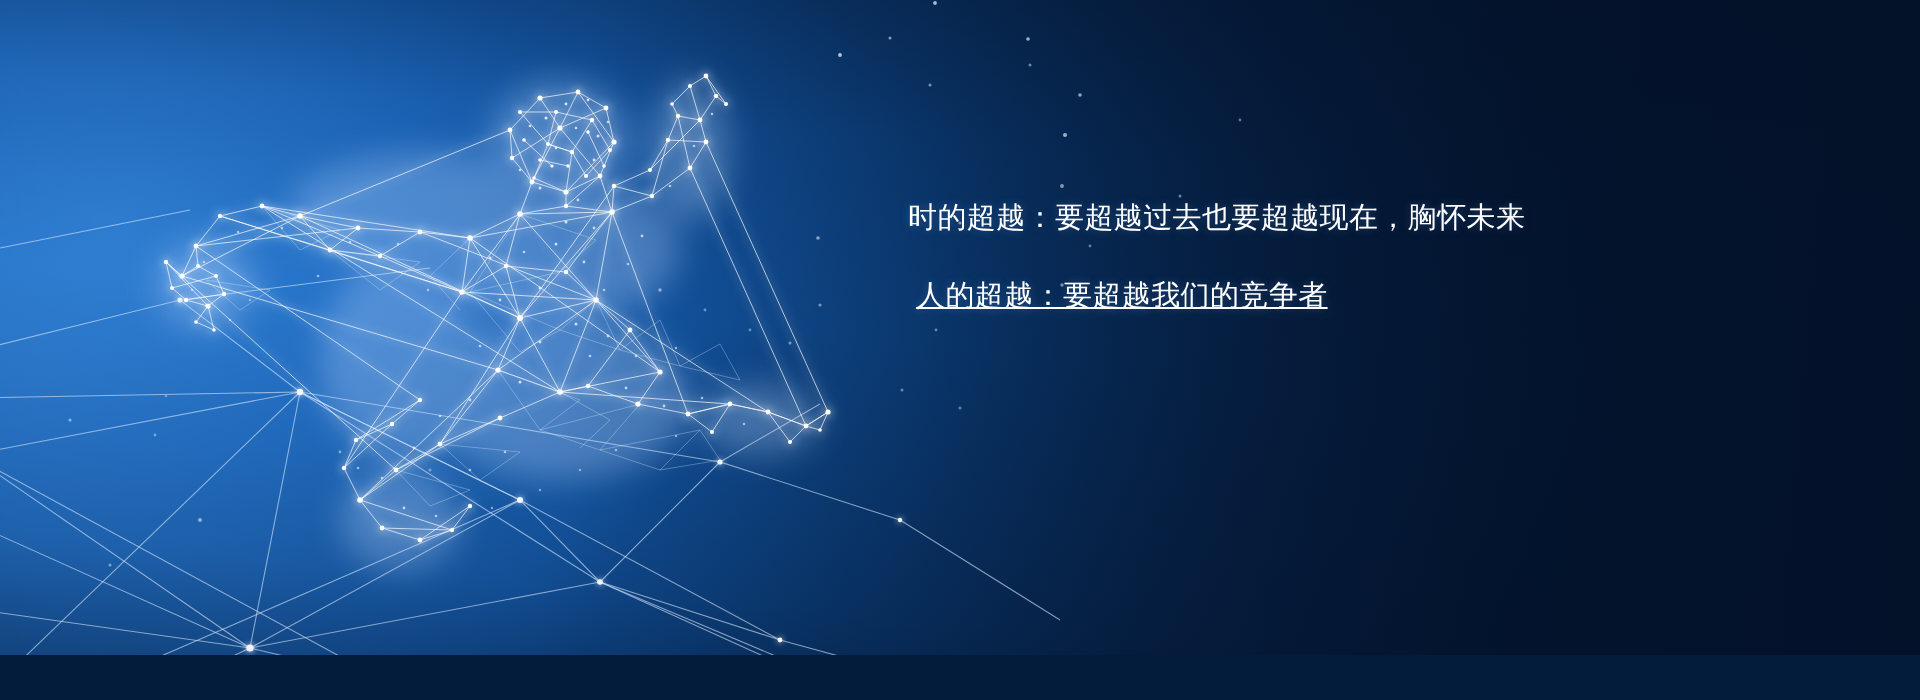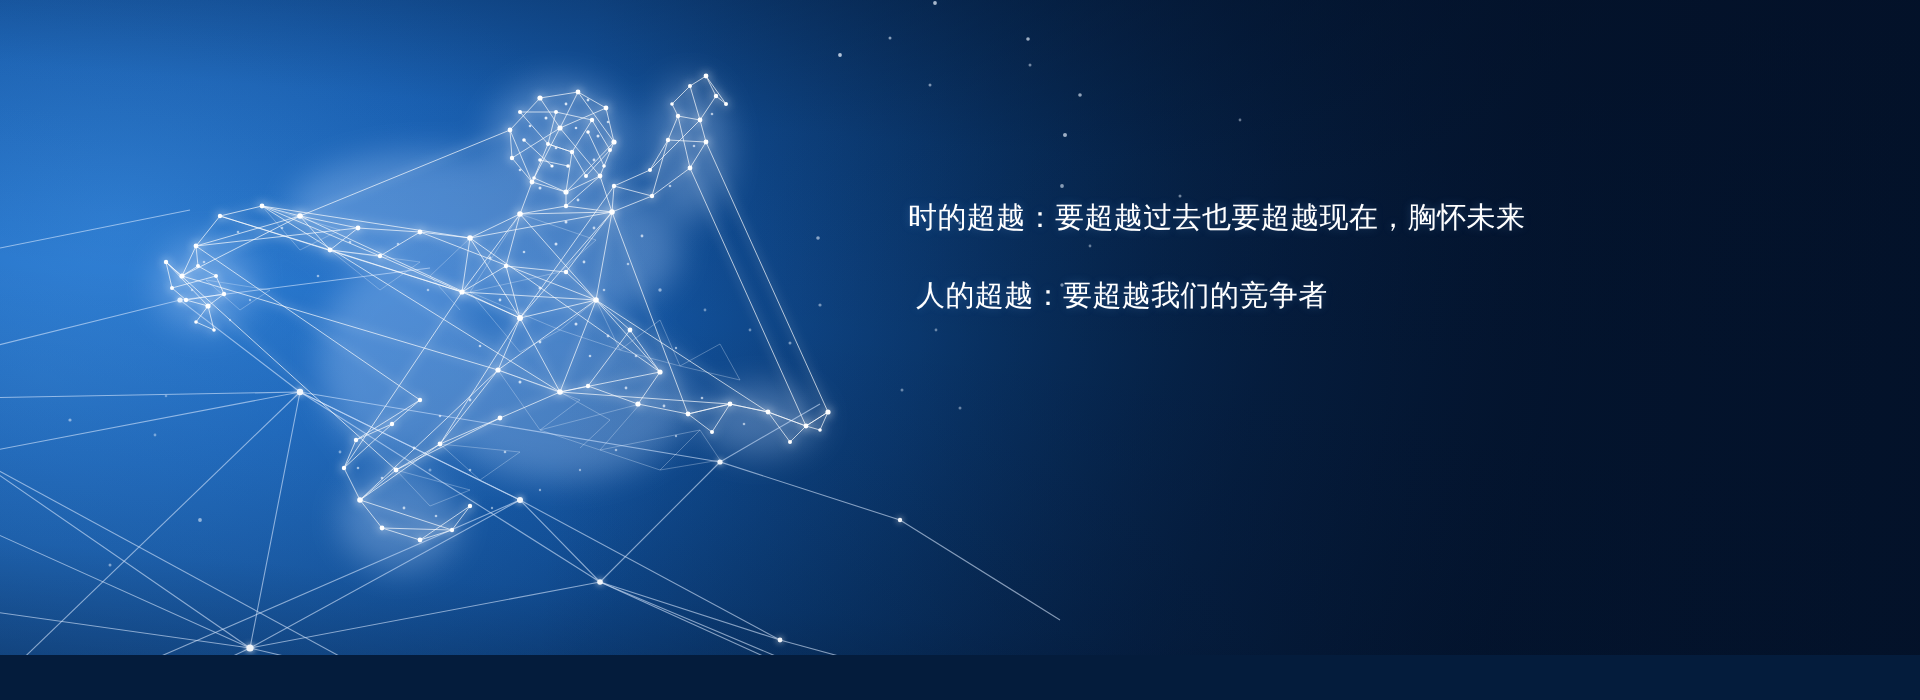--- a/index.html
+++ b/index.html
@@ -72,21 +72,21 @@
   }
   .line {
     color: #ffffff;
     font-size: 29px;
     line-height: 78px;
     letter-spacing: 0.4px;
     white-space: nowrap;
     font-weight: 400;
     text-shadow: 0 0 10px rgba(120,180,255,0.28);
   }
-  .line-3 { padding-left: 8px; }
+  .line-3 { padding-left: 8px; text-decoration: underline; }
 </style>
 </head>
 <body>
 
 <div class="banner">
 
   <div class="bg-base"></div>
   <div class="bg-corner-glow"></div>
   <div class="bg-dark-right"></div>
   <div class="bg-top-dark"></div>

